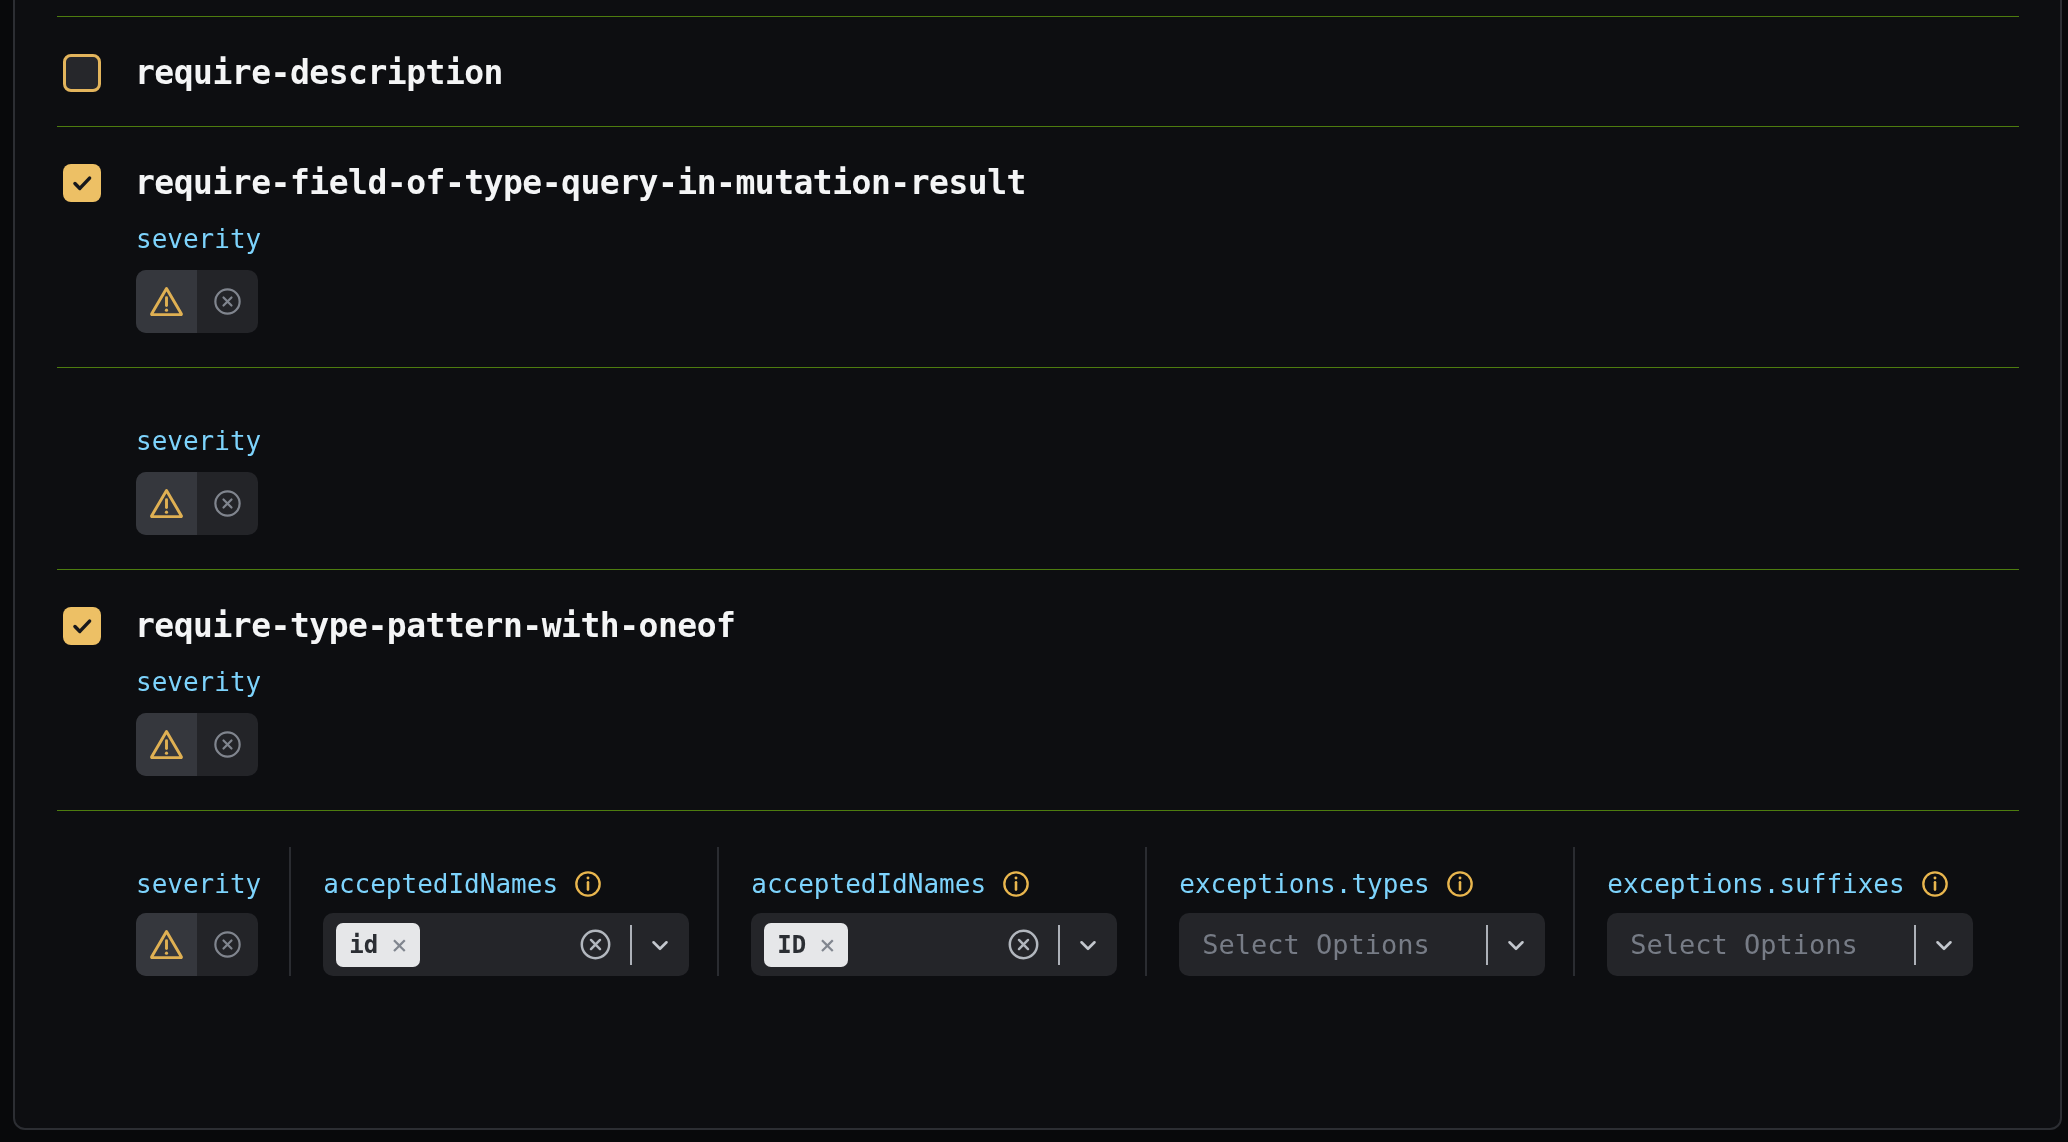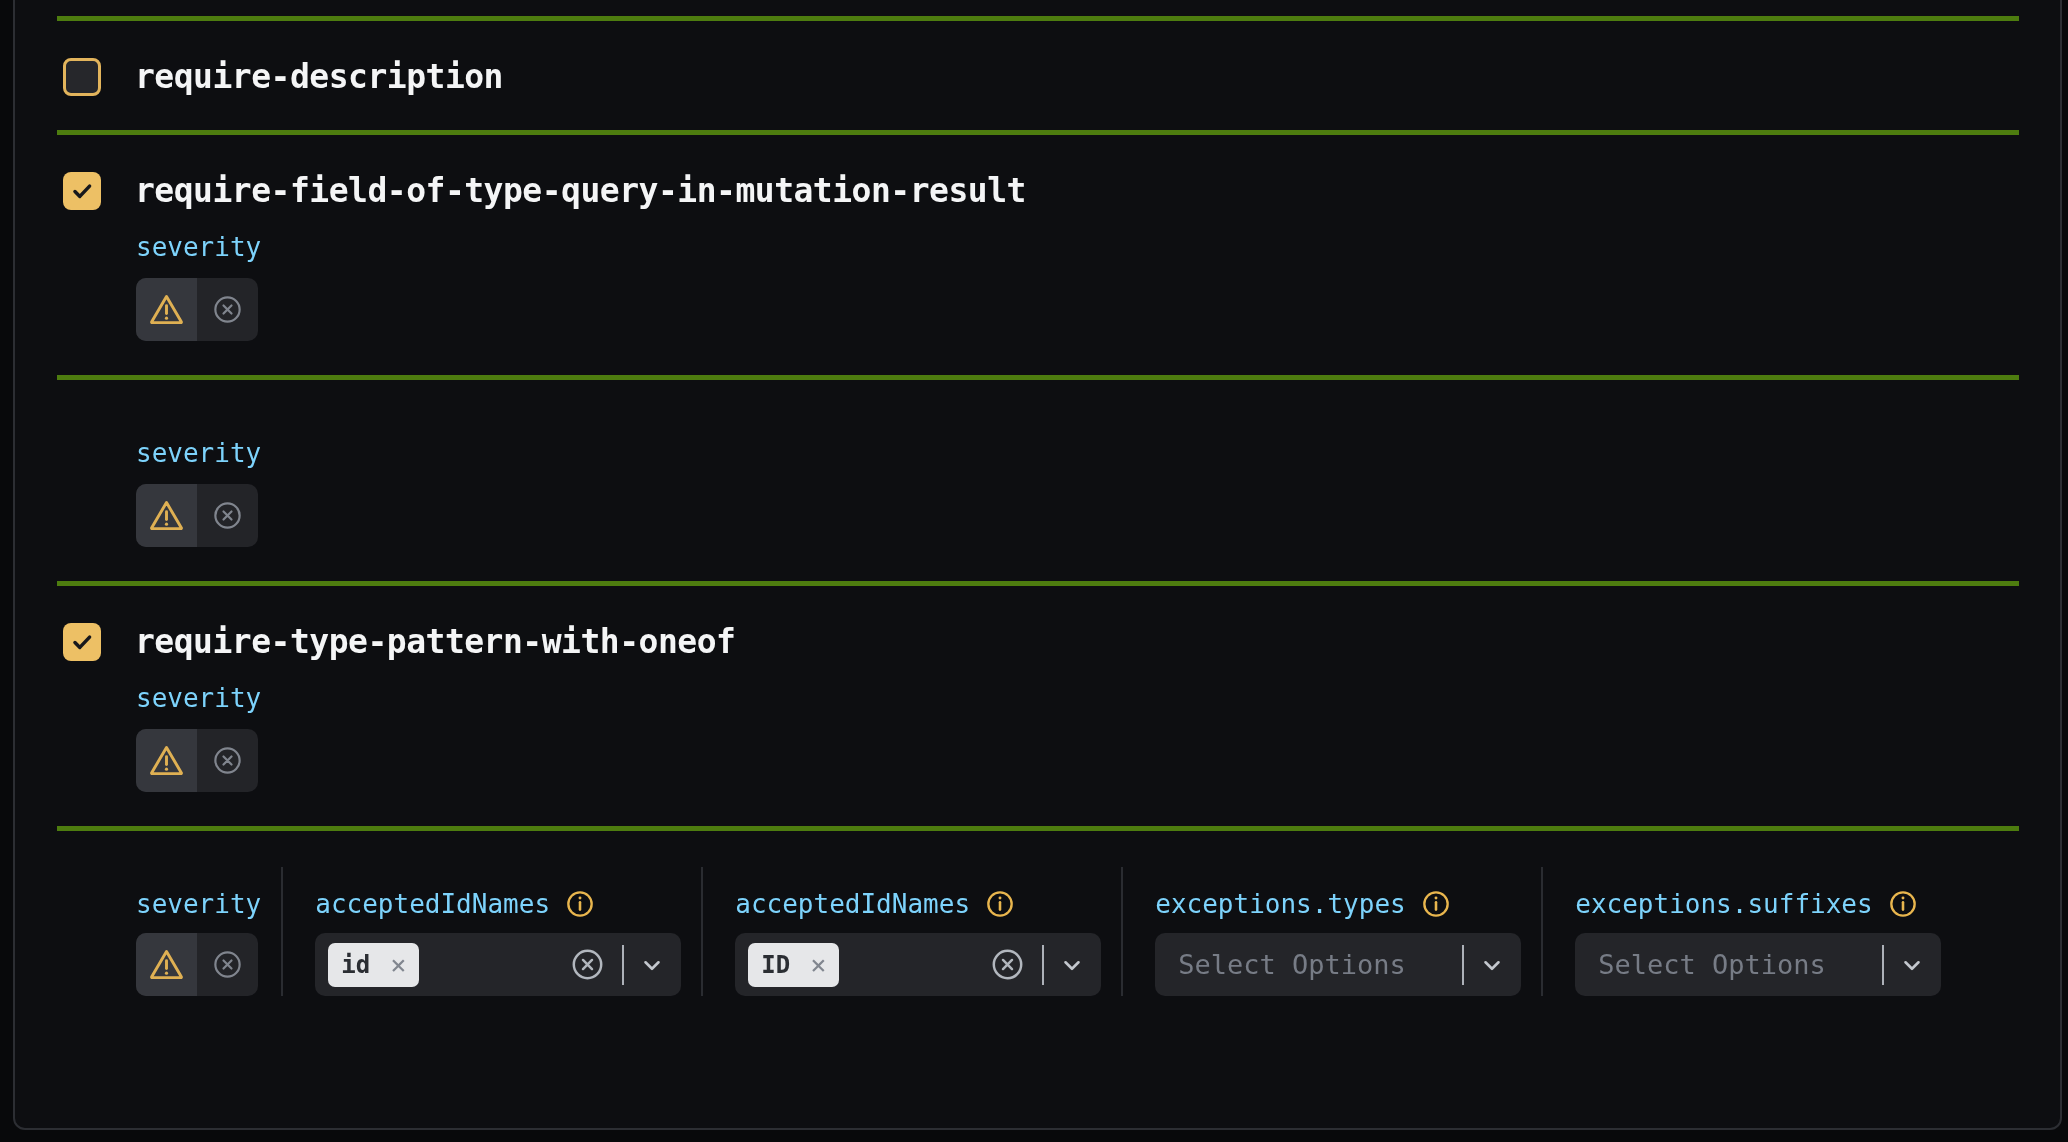--- a/index.html
+++ b/index.html
@@ -13,21 +13,21 @@
   .panel {
     position: absolute;
     left: 13px; top: -30px;
     width: 2049px; height: 1160px;
     background: #0d0e11;
     border: 2px solid #2c2e33;
     border-radius: 12px;
     padding: 44px 41px 0 42px;
   }
   .rule {
-    border-top: 5px solid #4d7c0f;
+    border-top: 1px solid #4d7c0f;
     padding: 36px 0 34px 0;
   }
   .rule-head { display: flex; align-items: center; }
   .checkbox {
     width: 38px; height: 38px;
     border-radius: 8px;
     margin-left: 6px;
     flex: none;
     display: flex; align-items: center; justify-content: center;
     cursor: pointer;
@@ -69,41 +69,41 @@
     background: transparent;
     display: flex; align-items: center; justify-content: center;
     cursor: pointer;
   }
   .toggle .seg.selected { background: #35373d; }
   .warn-svg { width: 37px; height: 37px; }
   .offx-svg { width: 31px; height: 31px; color: #80858e; }
   .options-row { display: flex; margin-top: 0; }
   .opt-col {
     border-left: 2px solid #2a2c31;
-    margin-left: 20px;
+    margin-left: 28px;
     padding-left: 32px;
   }
   .opt-col.first { border-left: none; margin-left: 0; padding-left: 0; }
   .control {
     margin-top: 14px;
     width: 366px; height: 63px;
     background: #242529;
     border-radius: 10px;
     display: flex; align-items: center;
     padding: 0 16px 0 13px;
     cursor: pointer;
   }
   .toggle.compact { margin-top: 14px; }
   .tag {
     height: 44px;
     background: #e6e7e9;
     border-radius: 7px;
     display: flex; align-items: center;
     padding: 0 13px;
-    gap: 20px;
+    gap: 13px;
   }
   .tag-text { font-size: 24px; font-weight: bold; color: #2b2e33; }
   .tag-x { font-size: 27px; color: #81868f; cursor: pointer; line-height: 1; }
   .spacer { flex: 1; }
   .clear-icon { width: 35px; height: 35px; color: #b2b7be; flex: none; cursor: pointer; }
   .vsep { width: 2px; height: 40px; background: #c6cad1; opacity: 0.85; margin: 0 15px 0 17px; flex: none; }
   .chevron-icon { width: 26px; height: 26px; color: #c3c7cd; flex: none; cursor: pointer; }
   .placeholder { font-size: 27px; color: #777c86; margin-left: 10px; white-space: nowrap; }
 </style>
 </head>

